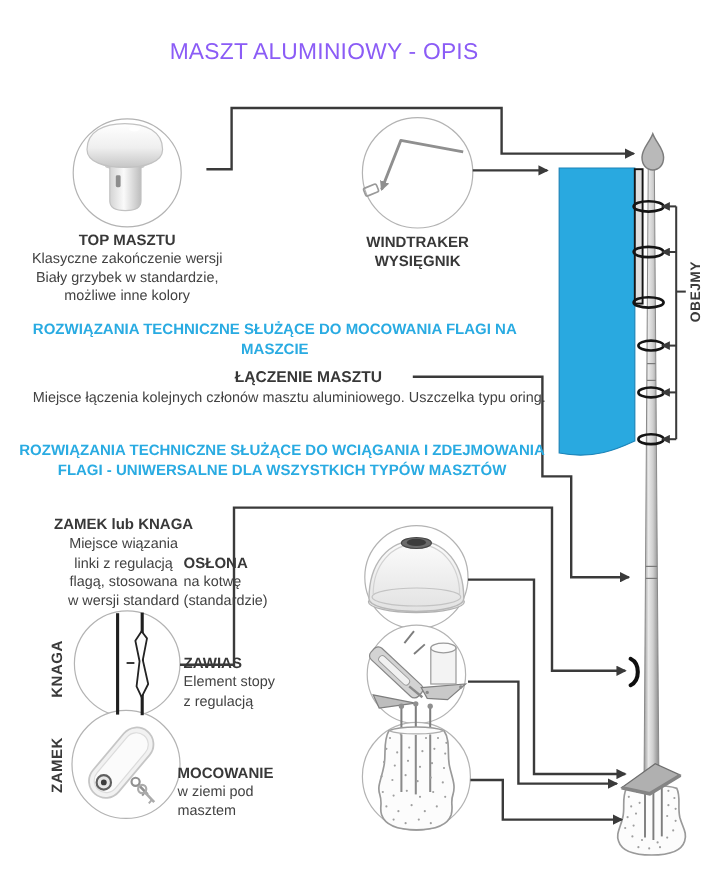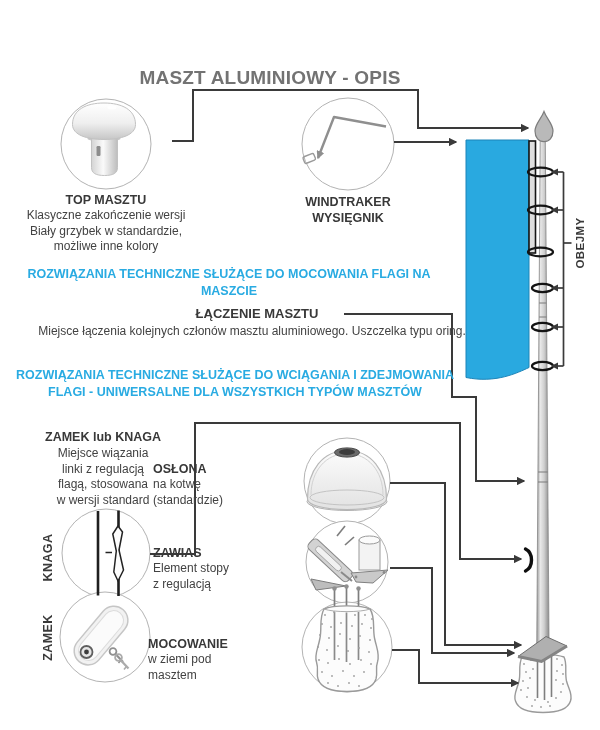--- a/index.html
+++ b/index.html
@@ -1,21 +1,21 @@
 <!DOCTYPE html>
 <html style="--accent_blue: #29abe2; --flag_blue: #29a9e0; --text_dark: #3f3f3f; --line_dark: #3a3a3a;"><head>
 <meta charset="utf-8">
 <style>
   html,body{margin:0;padding:0;background:#fff;}
   .page{position:relative;width:600px;height:730px;background:#fff;overflow:hidden;
         font-family:"Liberation Sans",sans-serif;color:var(--text_dark,#3f3f3f);}
   .abs{position:absolute;}
   .ctr{text-align:center;}
   .rt{}
-  .title{font-size:19px;font-weight:bold;letter-spacing:.2px;color:#737373;margin-top:34px;}
+  .title{font-size:19px;font-weight:normal;letter-spacing:.2px;color:#8b5cf6;}
   .bh{color:var(--accent_blue,#29abe2);font-weight:bold;font-size:12.5px;line-height:16.5px;}
   .sh{font-weight:bold;font-size:12.5px;color:#383838;line-height:16px;}
   .sh2{font-weight:bold;font-size:13px;color:#383838;line-height:16px;}
   .bd{font-size:12px;line-height:15.6px;color:#424242;}
   .bd17{font-size:12px;line-height:17px;color:#424242;}
   .vert{transform:rotate(-90deg);font-weight:bold;font-size:12.5px;color:#3a3a3a;letter-spacing:.4px;text-align:center;}
   .vert-sm{transform:rotate(-90deg);font-weight:bold;font-size:11.5px;color:#3a3a3a;letter-spacing:.4px;text-align:center;}
   svg{position:absolute;left:0;top:0;}
   .photo-circle{fill:#ffffff;stroke:#b3b3b3;stroke-width:1;}
   .callout{fill:none;stroke:var(--line_dark,#3a3a3a);stroke-width:2;}
@@ -271,21 +271,21 @@
   </div>
 
   <div class="abs ctr" style="left:268px;top:194px;width:160px">
     <div class="sh">WINDTRAKER</div>
     <div class="sh">WYSIĘGNIK</div>
   </div>
 
   <div class="abs ctr sh2" style="left:107px;top:306px;width:300px">ŁĄCZENIE MASZTU</div>
 
   <div class="abs ctr bh" style="left:3px;top:266px;width:452px">ROZWIĄZANIA TECHNICZNE SŁUŻĄCE DO MOCOWANIA FLAGI NA MASZCIE</div>
-  <div class="abs ctr" style="left:19px;top:323px;width:466px">
+  <div class="abs ctr" style="left:8px;top:323px;width:466px">
     <div class="bd17">Miejsce łączenia kolejnych członów masztu aluminiowego. Uszczelka typu oring.</div>
   </div>
 
   <div class="abs ctr" style="left:3px;top:367px;width:464px">
     <div class="bh">ROZWIĄZANIA TECHNICZNE SŁUŻĄCE DO WCIĄGANIA I ZDEJMOWANIA</div>
     <div class="bh">FLAGI - UNIWERSALNE DLA WSZYSTKICH TYPÓW MASZTÓW</div>
   </div>
 
   <div class="abs ctr" style="left:20px;top:428px;width:166px">
     <div class="sh" style="line-height:18px">ZAMEK lub KNAGA</div>

